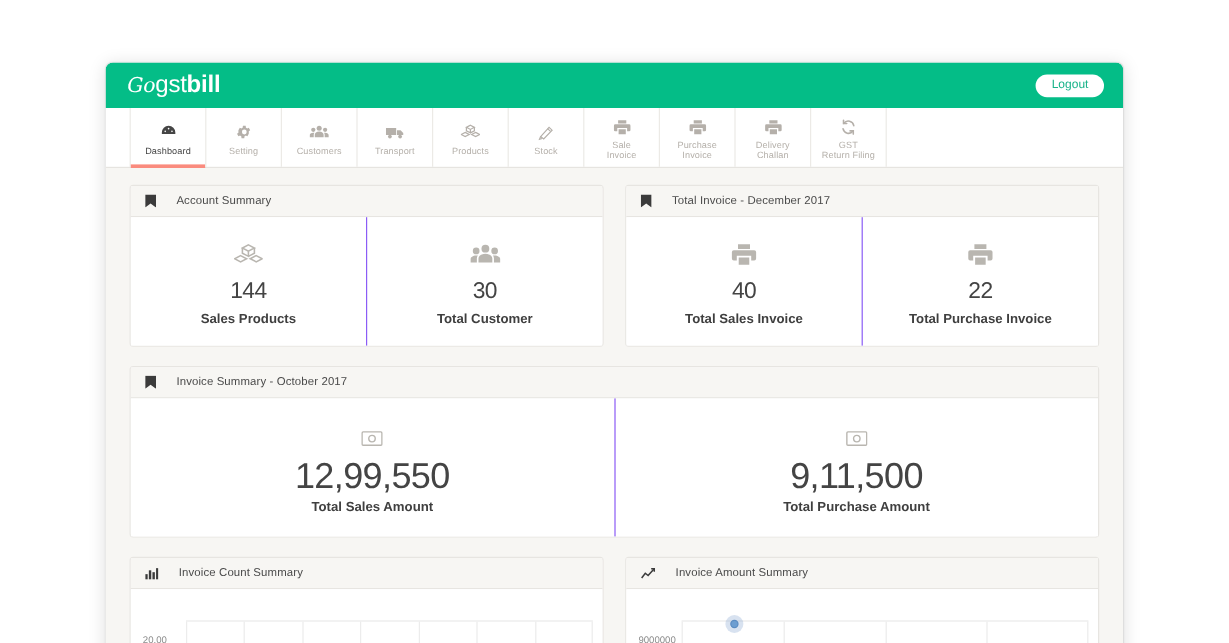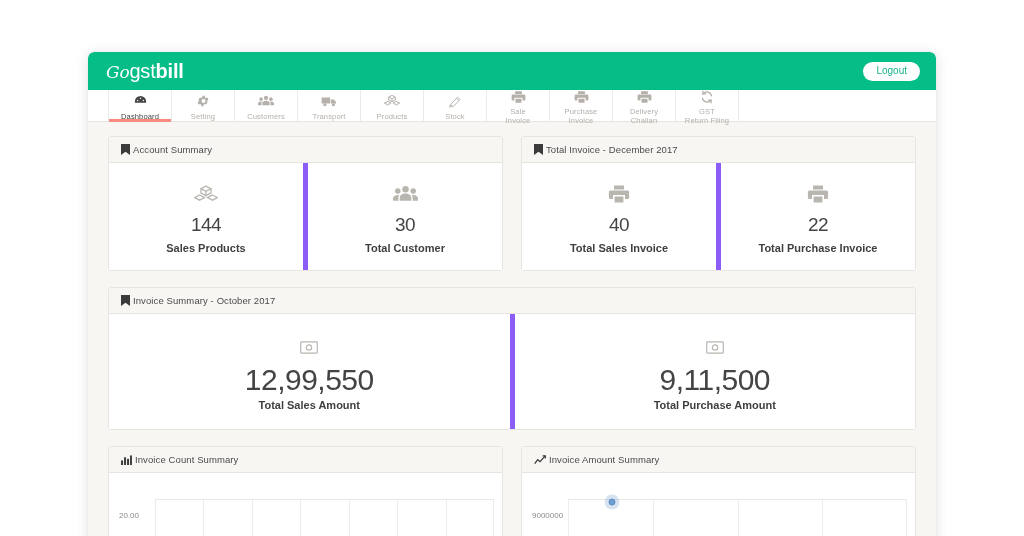--- a/index.html
+++ b/index.html
@@ -58,21 +58,21 @@
     cursor: pointer;
     font-family: "Liberation Sans", sans-serif;
     line-height: 1;
   }
 
   
   .navbar {
     display: flex;
     background: #ffffff;
     border-bottom: 1px solid #e6e4e0;
-    height: 32px;
+    height: 50px;
   }
   .nav-spacer { width: 20px; flex: none; }
   .nav-item {
     width: 63px;
     flex: none;
     border-left: 1px solid #eceae6;
     display: flex;
     flex-direction: column;
     align-items: center;
     justify-content: center;
@@ -116,36 +116,36 @@
     background: #ffffff;
     border: 1px solid #e7e5e1;
     border-radius: 3px;
   }
   .card-head {
     background: #f7f6f3;
     border-bottom: 1px solid #e7e5e1;
     padding: 7px 12px;
     display: flex;
     align-items: center;
-    gap: 3px;
+    gap: 17px;
     font-size: 9.5px;
     color: #4a4a4a;
     letter-spacing: 0.1px;
   }
   .card-head .hicon { display: flex; align-items: center; color: #3b3b3b; }
   .card-body {
     display: flex;
     background: #ffffff;
   }
   .stat {
     flex: 1;
     text-align: center;
     padding: 18px 6px 16px;
   }
-  .stat + .stat { border-left: 5px solid #8b5cf6; }
+  .stat + .stat { border-left: 1px solid #8b5cf6; }
   .stat .stat-icon {
     height: 26px;
     display: flex;
     align-items: center;
     justify-content: center;
     color: #b9b6b0;
     margin-bottom: 3px;
   }
   .stat .stat-value {
     font-size: 19px;

